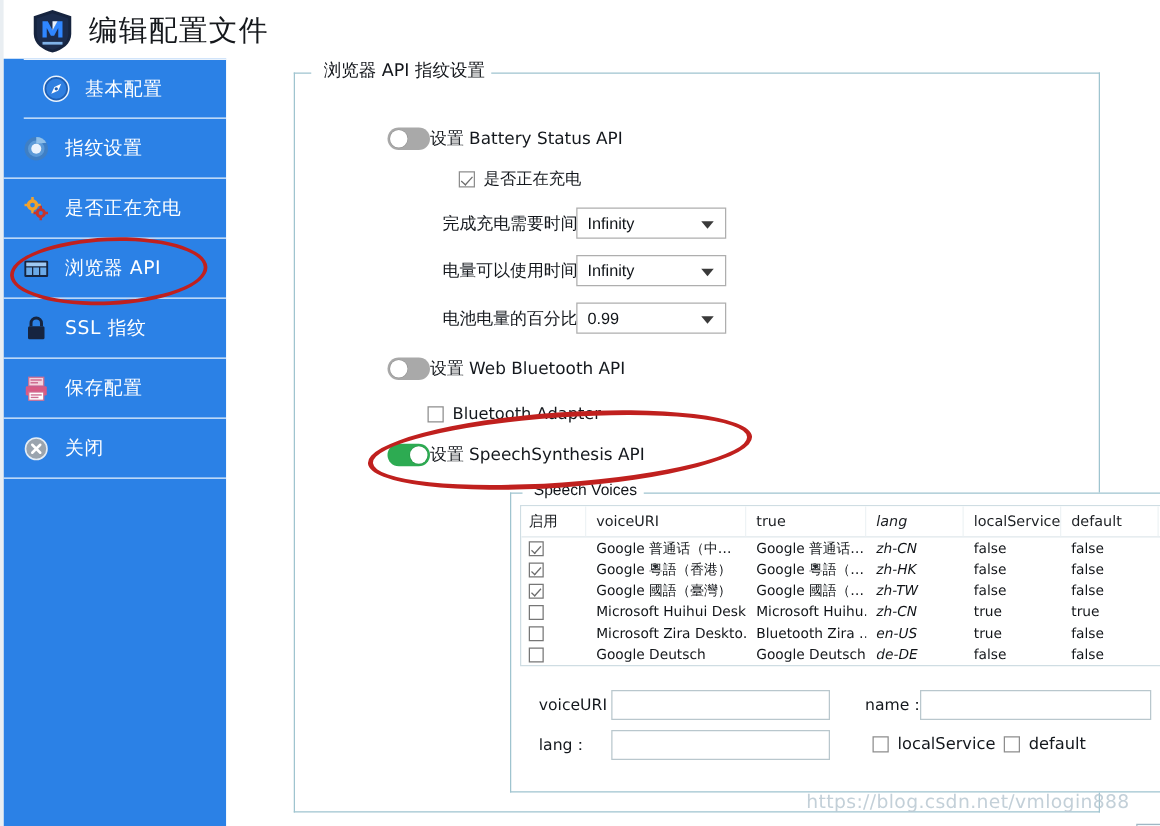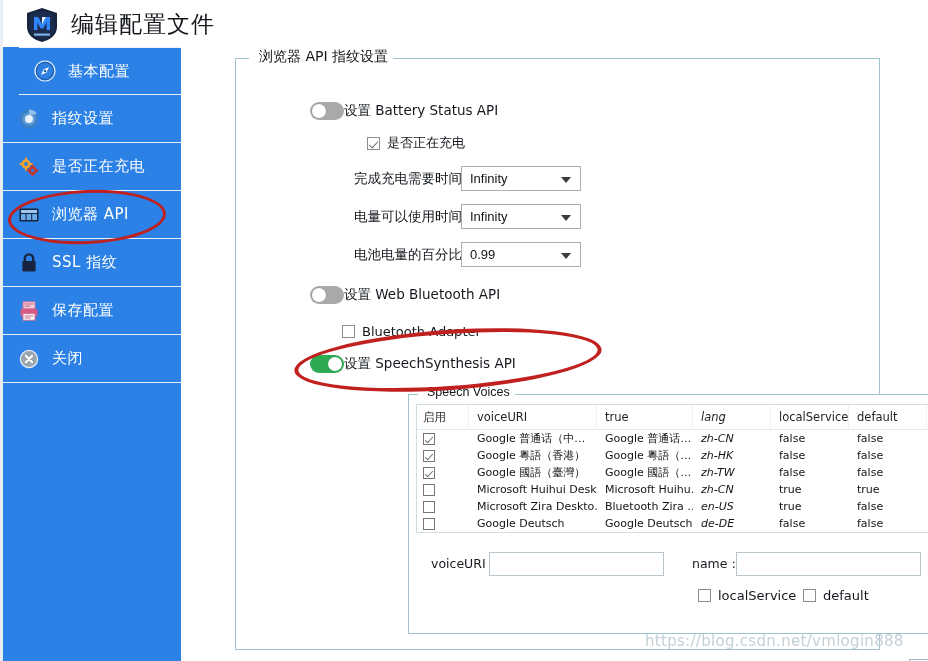--- a/index.html
+++ b/index.html
@@ -472,20 +472,24 @@
 
         <div class="row" style="left:22px;top:158px;">
           <span class="frm-label" style="width:58px;">voiceURI：</span>
           <span class="txt" style="width:175px;"></span>
         </div>
         <div class="row" style="left:283px;top:158px;justify-content:flex-end;">
           <span class="frm-label" style="width:44px;">name：</span>
           <span class="txt" style="width:185px;"></span>
         </div>
 
+        <div class="row" style="left:22px;top:190px;">
+          <span class="frm-label" style="width:58px;">lang：</span>
+          <span class="txt" style="width:175px;"></span>
+        </div>
         <div class="row" style="left:289px;top:194px;">
           <span class="cb"></span>
           <span class="cb-label">localService</span>
         </div>
         <div class="row" style="left:394px;top:194px;">
           <span class="cb"></span>
           <span class="cb-label">default</span>
         </div>
 
         <div class="btn-default">恢复默认</div>

